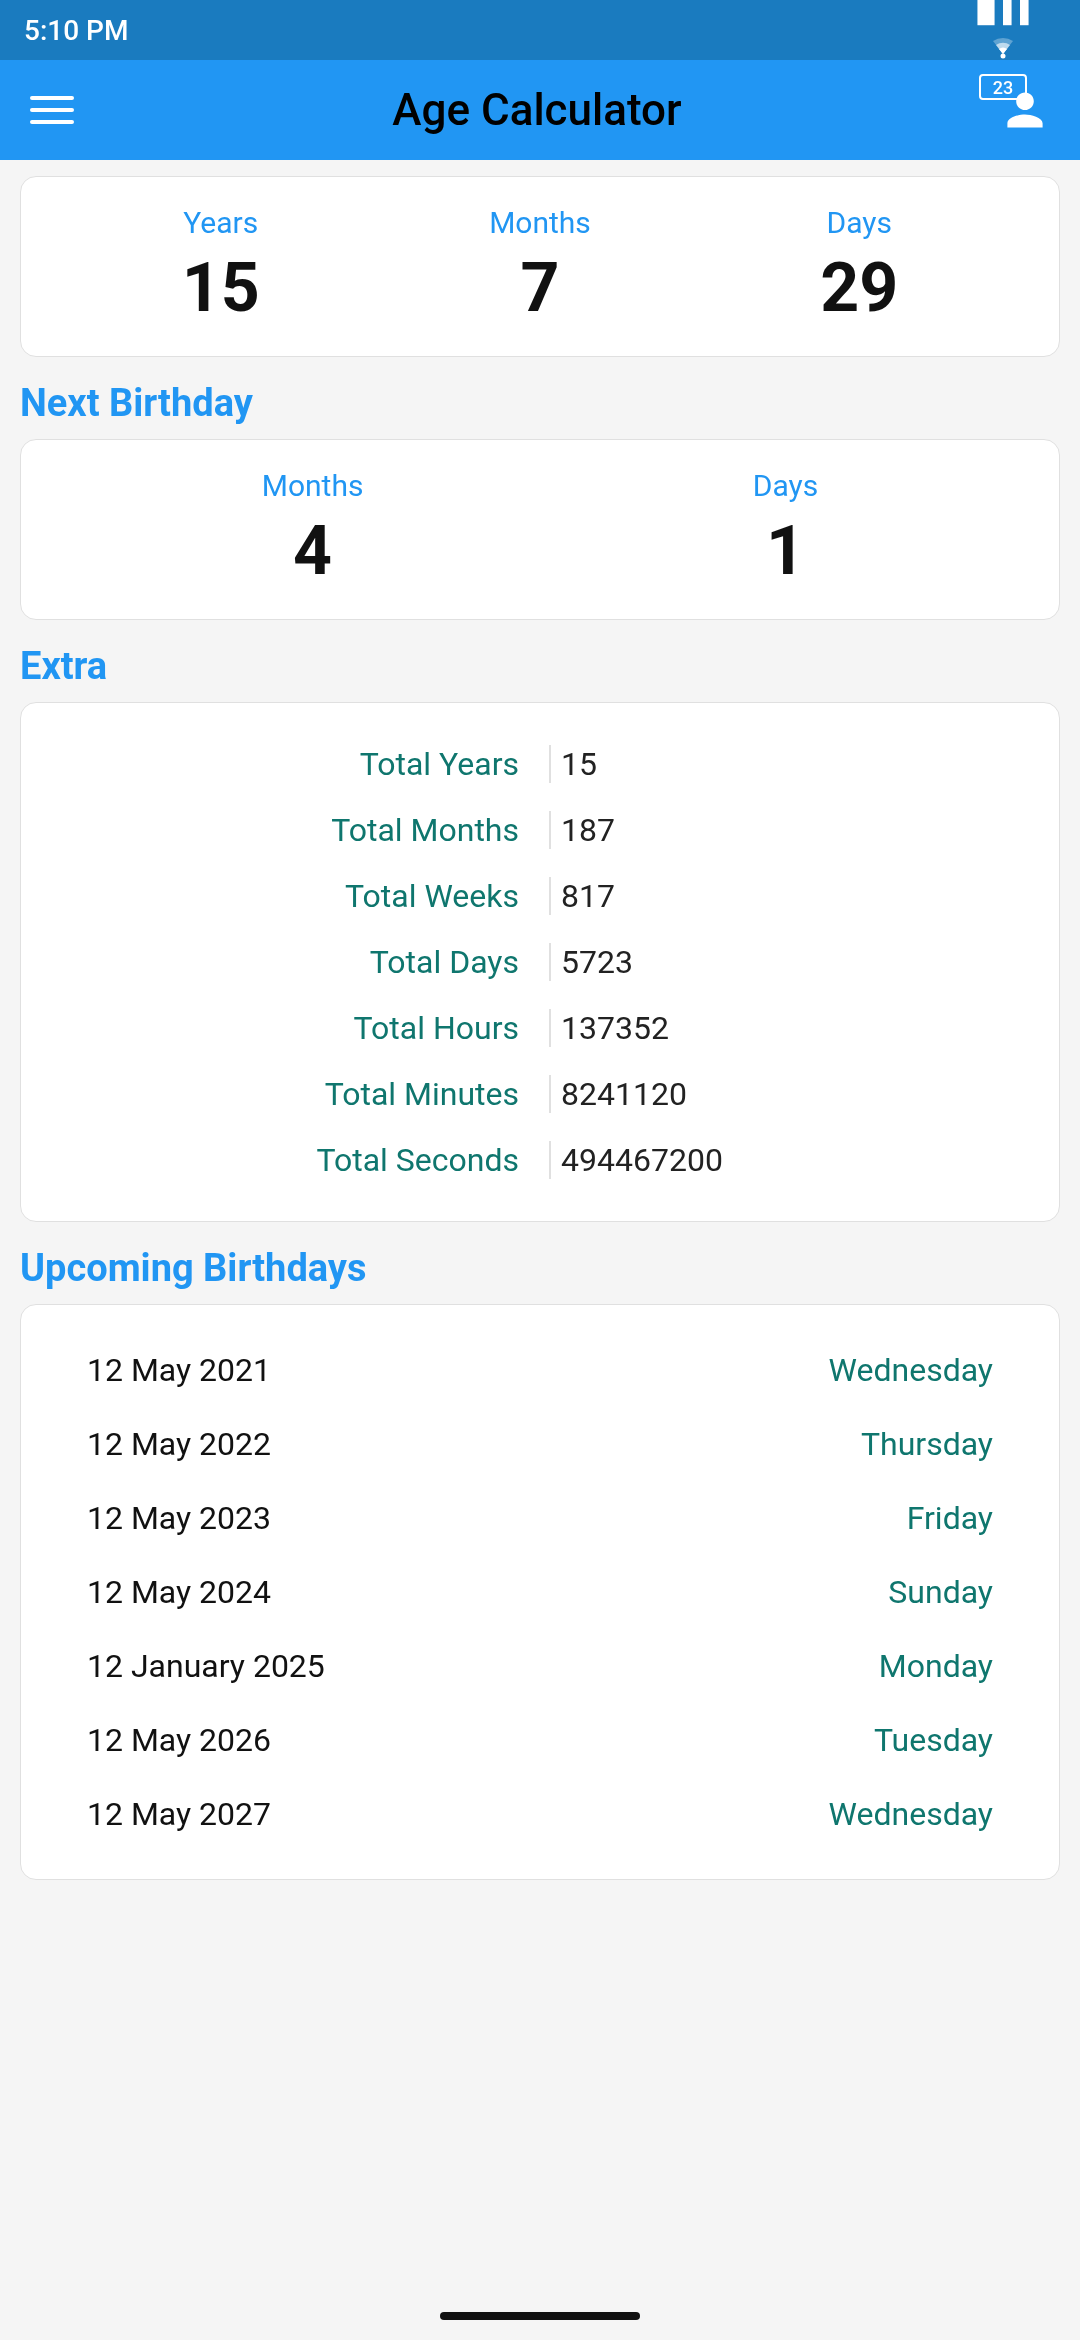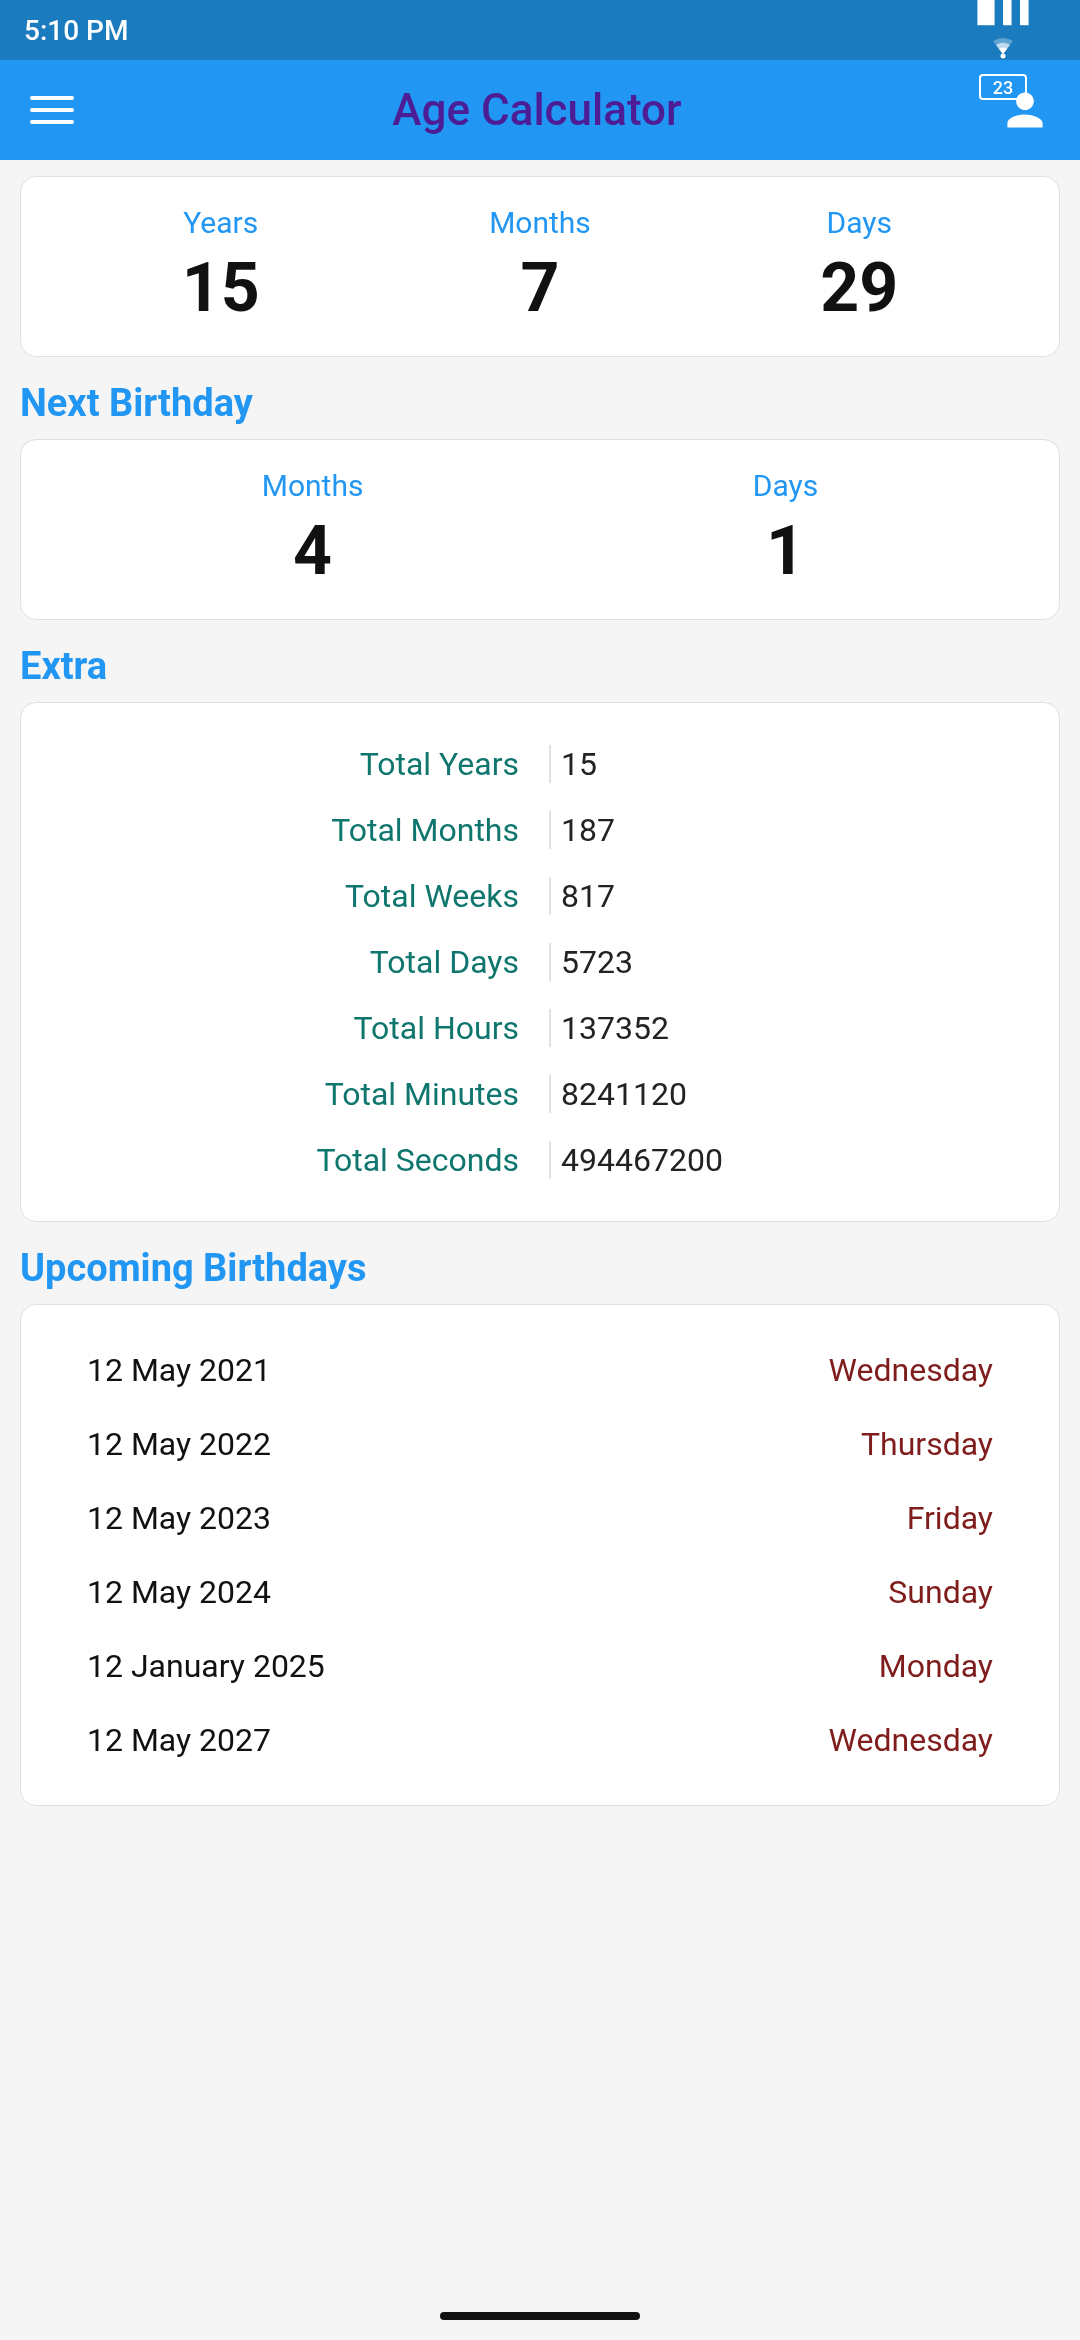--- a/index.html
+++ b/index.html
@@ -60,21 +60,21 @@
       display: flex;
       align-items: center;
       justify-content: space-between;
       padding: 0 30px;
       color: white;
     }
 
     .app-bar-title {
       font-size: 44px;
       font-weight: 500;
-      color: #4c1d95;
+      color: #000000;
     }
 
     .hamburger-icon {
       display: flex;
       flex-direction: column;
       gap: 8px;
       cursor: pointer;
     }
 
     .hamburger-icon span {
@@ -222,21 +222,21 @@
       align-items: center;
     }
 
     .upcoming-date {
       font-size: 32px;
       color: #111;
     }
 
     .upcoming-day {
       font-size: 32px;
-      color: #7f1d1d;
+      color: #0f766e;
     }
 
     
     .home-indicator {
       position: fixed;
       bottom: 20px;
       left: 50%;
       transform: translateX(-50%);
       width: 200px;
       height: 8px;
@@ -370,20 +370,24 @@
     </div>
       <div class="upcoming-row">
       <span class="upcoming-date">12  May  2024</span>
       <span class="upcoming-day">Sunday</span>
     </div>
       <div class="upcoming-row">
       <span class="upcoming-date">12  January  2025</span>
       <span class="upcoming-day">Monday</span>
     </div>
       <div class="upcoming-row">
+      <span class="upcoming-date">12  May  2026</span>
+      <span class="upcoming-day">Tuesday</span>
+    </div>
+      <div class="upcoming-row">
       <span class="upcoming-date">12  May  2027</span>
       <span class="upcoming-day">Wednesday</span>
     </div>
     </div>
 
 </div>
 
 <div class="home-indicator"></div>
 
 </body></html>

